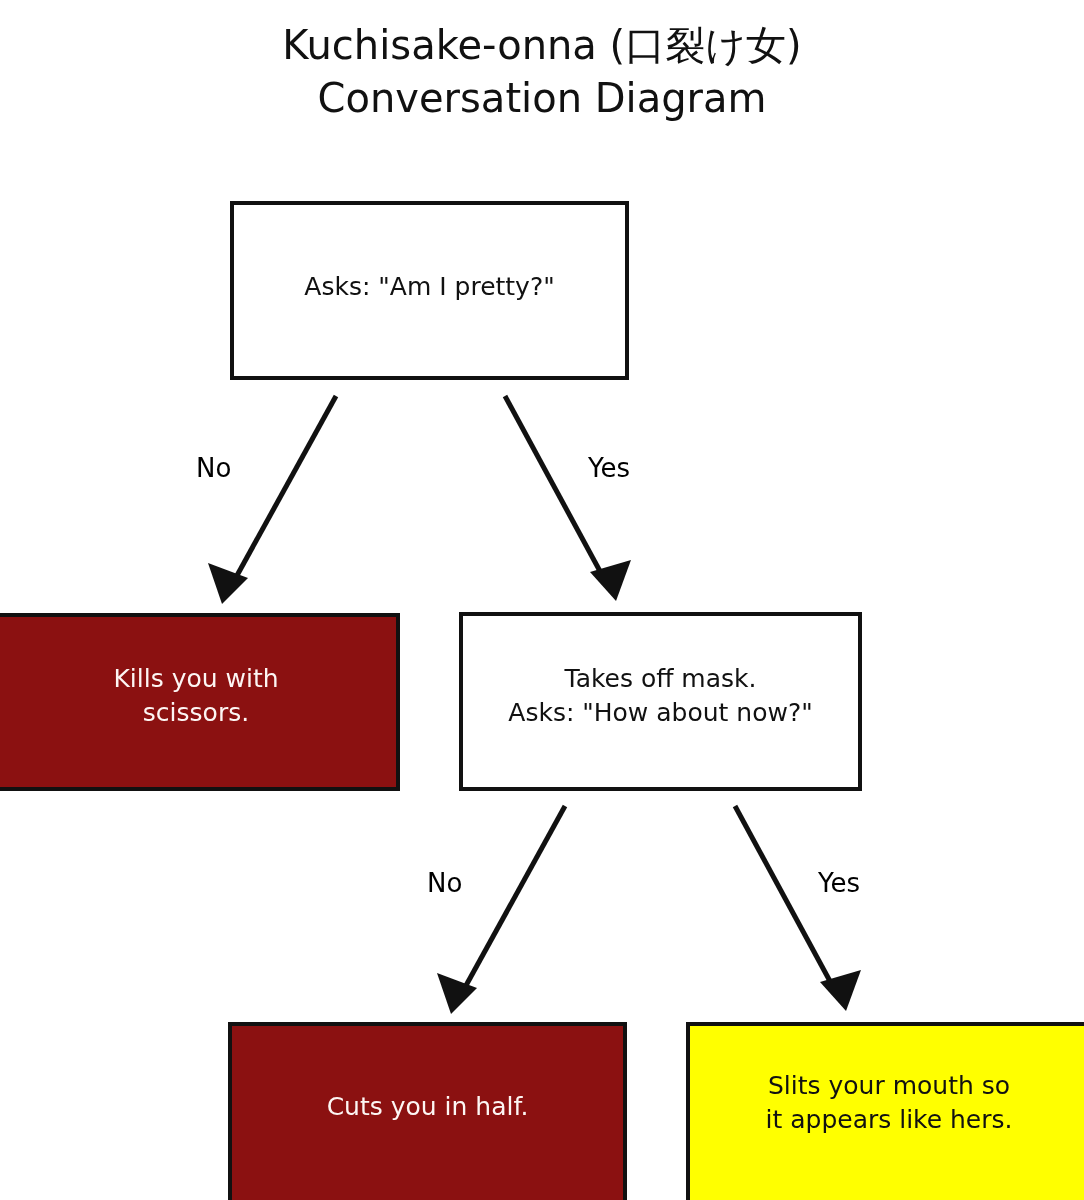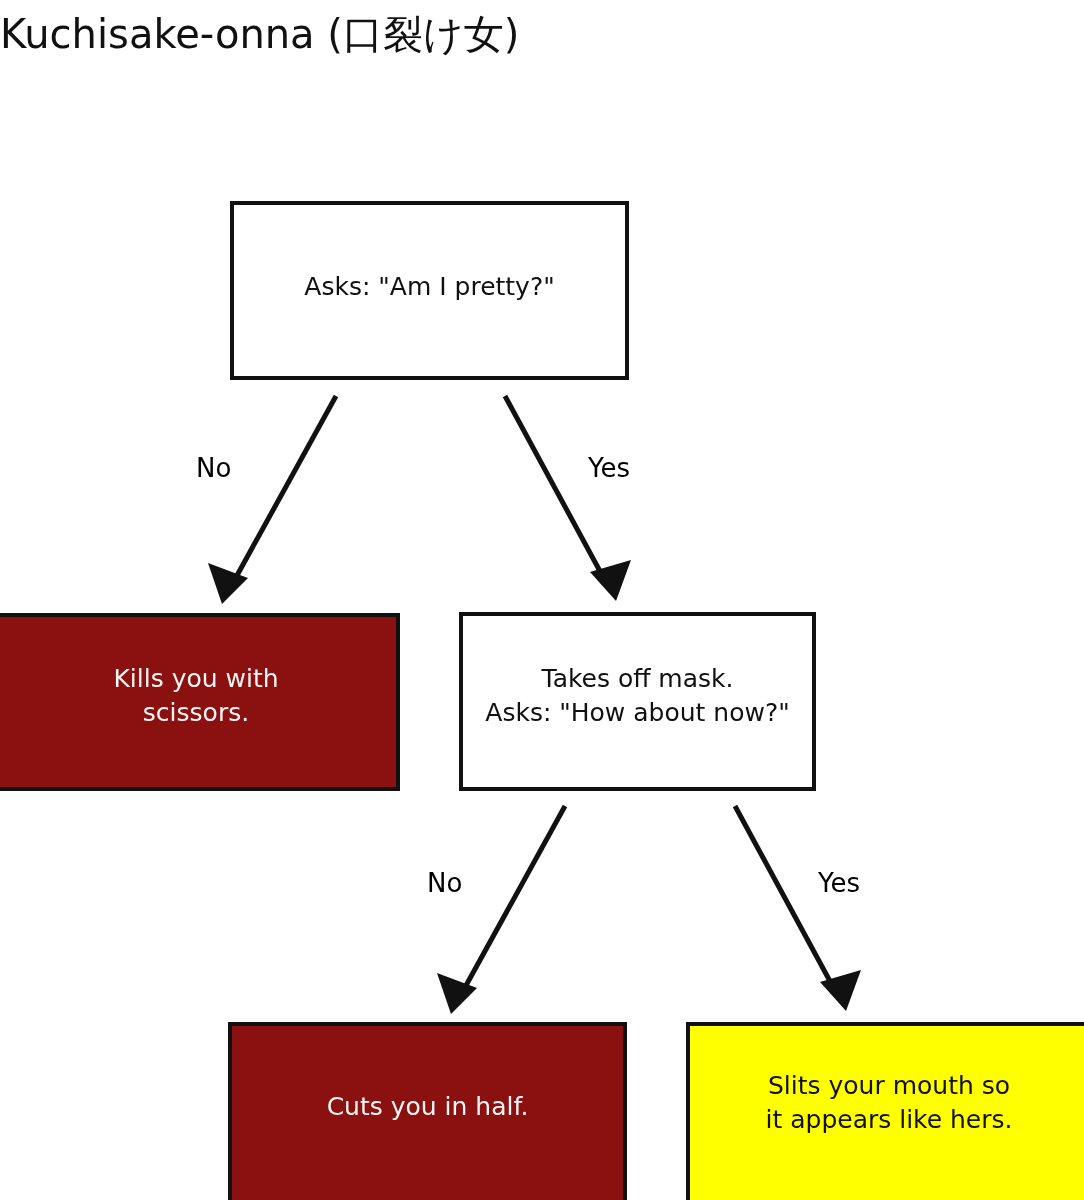--- a/index.html
+++ b/index.html
@@ -14,23 +14,23 @@
     overflow: hidden;
     font-family: "DejaVu Sans", "Liberation Sans", sans-serif;
     color: #000000;
     -webkit-font-smoothing: antialiased;
   }
 
   
   #diagram-title {
     position: absolute;
     left: 0;
-    top: 8px;
+    top: 19px;
     width: 1084px;
-    text-align: left;
+    text-align: center;
     font-size: 40px;
     line-height: 53px;
     font-weight: 400;
     letter-spacing: 0px;
     color: #111111;
   }
   #diagram-title .title-line {
     display: block;
     white-space: pre;
   }
@@ -65,21 +65,21 @@
     color: #111111;
   }
 
   
   #node-root       { left: 230px; top: 201px;  width: 399px; height: 179px; }
   #node-root .node-text { transform: translateY(-4px); }
 
   #node-kills      { left: -8px;  top: 613px;  width: 408px; height: 178px; }
   #node-kills .node-text { transform: translateY(-6px); }
 
-  #node-mask       { left: 459px; top: 612px;  width: 357px; height: 179px; }
+  #node-mask       { left: 459px; top: 612px;  width: 403px; height: 179px; }
   #node-mask .node-text { transform: translateY(-6px); }
 
   #node-cuts       { left: 228px; top: 1022px; width: 399px; height: 190px; }
   #node-cuts .node-text { transform: translateY(-10px); }
 
   #node-slits      { left: 686px; top: 1022px; width: 406px; height: 190px; }
   #node-slits .node-text { transform: translateY(-14px); }
 
   
   .edge-label {
@@ -102,20 +102,21 @@
     width: 1084px;
     height: 1200px;
     pointer-events: none;
   }
 </style>
 </head>
 <body>
 
 <div id="diagram-title">
   <span class="title-line">Kuchisake-onna (口裂け女)</span>
+  <span class="title-line">Conversation Diagram</span>
 </div>
 
 <svg id="edge-layer" width="1084" height="1200" viewBox="0 0 1084 1200" xmlns="http://www.w3.org/2000/svg">
 
   <g>
     <line x1="336" y1="396" x2="229" y2="590" stroke="#111111" stroke-width="5"></line>
     <polygon points="222,604 208,563 248,578" fill="#111111"></polygon>
   </g>
 
   <g>

